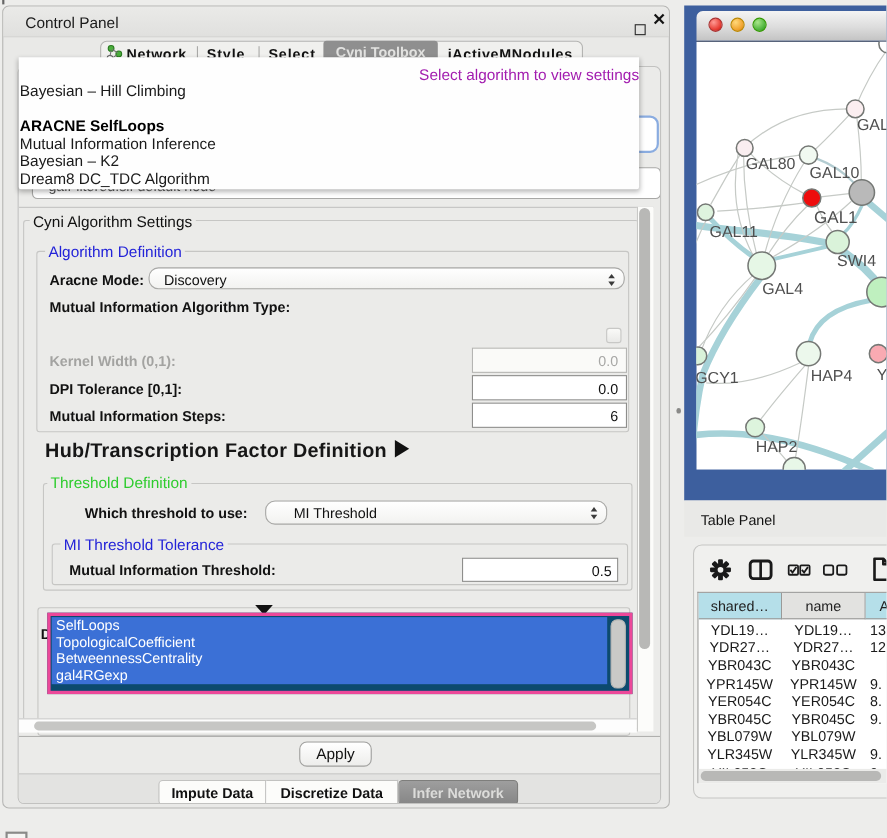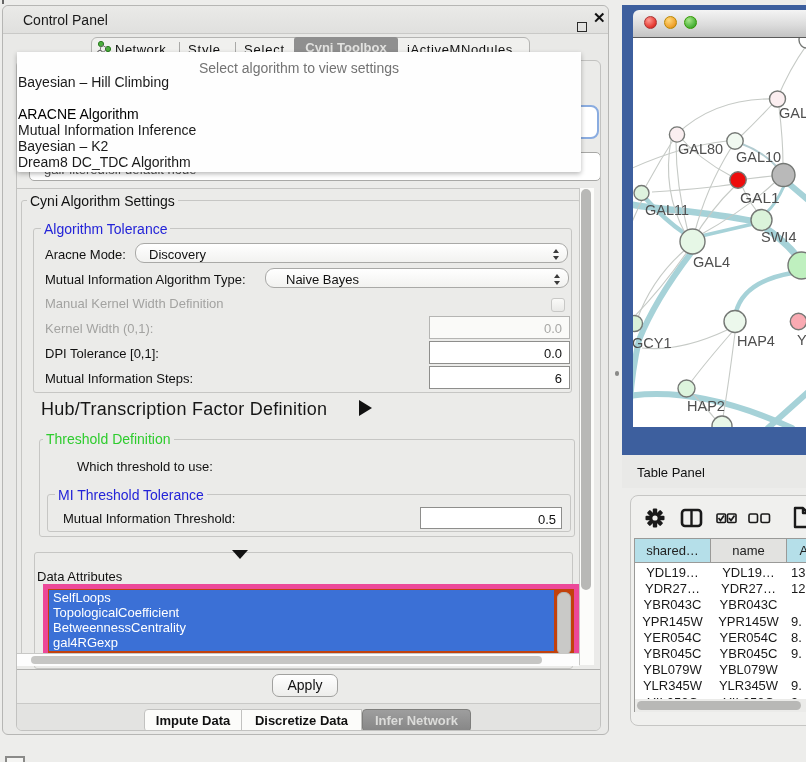--- a/index.html
+++ b/index.html
@@ -1,17 +1,17 @@
 <!DOCTYPE html>
 <html><head><meta charset="utf-8"><style>
 html,body{margin:0;padding:0}
 body{width:806px;height:762px;background:#ededeb;font-family:"Liberation Sans",sans-serif;position:relative;overflow:hidden}
 .abs{position:absolute}
 .lbl{font-size:13px;color:#111;white-space:nowrap}
-.bold{font-weight:normal}
+.bold{font-weight:bold}
 .dis{color:#a3a3a1}
 .fset{position:absolute;border:1px solid #c6c6c4;border-radius:3px}
 .flabel{position:absolute;background:#ebebe9;padding:0 3px;font-size:14px;white-space:nowrap}
 .combo{position:absolute;background:linear-gradient(#ffffff,#f2f2f0);border:1px solid #a9a9a7;border-radius:9px;font-size:13px;color:#111;box-sizing:border-box}
 .combo .tx{position:absolute;left:13px;top:3px}
 .stepper{position:absolute;right:7px;top:5px;width:7px;height:11px}
 .stepper:before{content:"";position:absolute;left:0;top:0;border-left:3.5px solid transparent;border-right:3.5px solid transparent;border-bottom:4.5px solid #3a3a3a}
 .stepper:after{content:"";position:absolute;left:0;bottom:0;border-left:3.5px solid transparent;border-right:3.5px solid transparent;border-top:4.5px solid #3a3a3a}
 .field{position:absolute;background:#fff;border:1px solid #8e8e8c;font-size:13px;color:#111;text-align:right}
 .field span{position:absolute;right:7px;top:4px}
@@ -194,62 +194,61 @@
   <div class="abs" style="left:12px;top:91px;width:570px;height:27px;background:#fff;border:1px solid #a8a8a6;border-radius:5px;overflow:hidden">
    <div class="abs" style="left:14px;top:9px;font-size:13px;color:#555">galFiltered.sif default node</div>
   </div>
 
   <div class="abs" style="left:0;top:127px;width:577px;height:1px;background:#c4c4c2"></div>
 
   <div class="fset" style="left:4px;top:139px;width:558px;height:461px"></div>
   <div class="flabel" style="left:10px;top:132px;color:#111">Cyni Algorithm Settings</div>
 
   <div class="fset" style="left:16px;top:167px;width:537px;height:163px"></div>
-  <div class="flabel" style="left:24px;top:160px;color:#2323d8">Algorithm Tolerance</div>
+  <div class="flabel" style="left:24px;top:160px;color:#2323d8">Algorithm Definition</div>
   <div class="abs lbl bold" style="left:28px;top:186px">Aracne Mode:</div>
   <div class="combo" style="left:118px;top:182px;width:433px;height:20px">
         <span class="tx">Discovery</span>
         <span class="stepper"></span>
       </div>
   <div class="abs lbl bold" style="left:28px;top:211px">Mutual Information Algorithm Type:</div>
-  <div class="combo" style="left:248px;top:207px;width:304px;height:20px">
-        <span class="tx" style="left:20px">Naive Bayes</span>
-        <span class="stepper"></span>
-      </div>
-  <div class="abs lbl bold dis" style="left:28px;top:235px">Manual Kernel Width Definition</div>
   <div class="abs" style="left:534px;top:237px;width:12px;height:12px;border:1px solid #c8c8c6;border-radius:3px;background:linear-gradient(#fafaf8,#e9e9e7)"></div>
   <div class="abs lbl bold dis" style="left:28px;top:260px">Kernel Width (0,1):</div>
   <div class="field" style="left:412px;top:255px;width:139px;height:21px;background:#fafaf8;border-color:#b5b5b3">
         <span style="color:#a8a8a6">0.0</span>
       </div>
   <div class="abs lbl bold" style="left:28px;top:285px">DPI Tolerance [0,1]:</div>
   <div class="field" style="left:412px;top:280px;width:139px;height:21px">
         <span>0.0</span>
       </div>
   <div class="abs lbl bold" style="left:28px;top:310px">Mutual Information Steps:</div>
   <div class="field" style="left:412px;top:305px;width:139px;height:21px">
         <span>6</span>
       </div>
   <div class="abs bold" style="left:24px;top:338px;font-size:18px;letter-spacing:0.25px;color:#161616;white-space:nowrap">Hub/Transcription Factor Definition</div>
   <div class="abs" style="left:342px;top:339px;width:0;height:0;border-top:8px solid transparent;border-bottom:8px solid transparent;border-left:13px solid #111"></div>
 
   <div class="fset" style="left:22px;top:378px;width:534px;height:96px"></div>
   <div class="flabel" style="left:26px;top:370px;color:#2ecc2e">Threshold Definition</div>
   <div class="abs lbl bold" style="left:60px;top:398px">Which threshold to use:</div>
+  <div class="combo" style="left:224px;top:394px;width:311px;height:22px">
+        <span class="tx" style="left:25px">MI Threshold</span>
+        <span class="stepper"></span>
+      </div>
   <div class="fset" style="left:30px;top:433px;width:522px;height:36px"></div>
   <div class="flabel" style="left:38px;top:426px;color:#2323d8">MI Threshold Tolerance</div>
   <div class="abs lbl bold" style="left:46px;top:450px">Mutual Information Threshold:</div>
   <div class="field" style="left:403px;top:446px;width:140px;height:20px">
         <span style="right:5px">0.5</span>
       </div>
 
   <div class="fset" style="left:17px;top:491px;width:537px;height:115px"></div>
   <div class="abs" style="left:215px;top:489px;width:0;height:0;border-left:8.5px solid transparent;border-right:8.5px solid transparent;border-top:9px solid #111"></div>
   <div class="abs lbl bold" style="left:20px;top:508px">Data Attributes</div>
-  <div class="abs" style="left:26px;top:523px;width:526px;height:68px;background:#c2410c;border:5px solid #ec4899;overflow:hidden">
+  <div class="abs" style="left:26px;top:496px;width:526px;height:68px;background:#0c4a6e;border:3px solid #ec4899;overflow:hidden">
    <div class="abs" style="left:1px;top:1px;width:505px;height:61px;background:#3b70d6"></div>
    <div class="abs" style="left:5px;top:1px;font-size:13px;color:#fff">SelfLoops</div>
    <div class="abs" style="left:5px;top:16px;font-size:13px;color:#fff">TopologicalCoefficient</div>
    <div class="abs" style="left:5px;top:31px;font-size:13px;color:#fff">BetweennessCentrality</div>
    <div class="abs" style="left:5px;top:46px;font-size:13px;color:#fff">gal4RGexp</div>
    <div class="abs" style="left:509px;top:3px;width:12px;height:61px;background:#c9c9c7;border:1px solid #b6b6b4;border-radius:6px"></div>
   </div>
 
   <div class="abs" style="left:0;top:592px;width:562px;height:12px;background:#fdfdfd;border-top:1px solid #c8c8c6">
    <div class="abs" style="left:14px;top:2px;width:511px;height:8px;background:#c6c6c4;border-radius:4px"></div>
@@ -263,23 +262,23 @@
   <div class="abs" style="left:255px;top:613px;width:66px;height:23px;background:linear-gradient(#ffffff,#ededeb);border:1px solid #a1a19f;border-radius:7px;box-sizing:border-box;text-align:center;font-size:14px;color:#111;line-height:21px">Apply</div>
 
   <div class="abs" style="left:0;top:642px;width:583px;height:35px;background:#e3e3e1;border-top:1px solid #c9c9c7"></div>
   <div class="abs" style="left:127px;top:648px;width:98px;height:23px;background:#fcfcfa;border:1px solid #c2c2c0;border-radius:4px 0 0 4px;box-sizing:border-box;text-align:center;font-size:13px;font-weight:bold;color:#111;line-height:21px">Impute Data</div>
   <div class="abs" style="left:345px;top:648px;width:109px;height:23px;background:linear-gradient(#9e9e9e,#868686);border:1px solid #7e7e7c;border-radius:4px;box-sizing:border-box;text-align:center;font-size:13px;font-weight:bold;color:#dcdcda;line-height:21px">Infer Network</div>
   <div class="abs" style="left:225px;top:648px;width:120px;height:23px;background:#fcfcfa;border:1px solid #c2c2c0;border-left:none;box-sizing:border-box;text-align:center;font-size:13px;font-weight:bold;color:#111;line-height:21px">Discretize Data</div>
  </div>
 </div>
 
 <div class="abs" style="left:17px;top:52px;width:564px;height:120px;background:#fefefe;border-radius:0 0 2px 2px;box-shadow:0 2px 5px rgba(0,0,0,.28);font-size:14px">
- <div class="abs" style="left:0;top:8px;width:564px;text-align:center;color:#737373">Select algorithm to view settings</div>
+ <div class="abs" style="left:0;top:8px;width:564px;text-align:right;color:#a21caf">Select algorithm to view settings</div>
  <div class="abs" style="left:1px;top:22px;color:#1a1a1a">Bayesian – Hill Climbing</div>
- <div class="abs bold" style="left:1px;top:54px;color:#000">ARACNE Algorithm</div>
+ <div class="abs bold" style="left:1px;top:54px;color:#000">ARACNE SelfLoops</div>
  <div class="abs" style="left:1px;top:70px;color:#1a1a1a">Mutual Information Inference</div>
  <div class="abs" style="left:1px;top:86px;color:#1a1a1a">Bayesian – K2</div>
  <div class="abs" style="left:1px;top:102px;color:#1a1a1a">Dream8 DC_TDC Algorithm</div>
 </div>
 
 <div class="abs" style="left:615px;top:371px;width:4px;height:5px;background:#8a8a88;border-radius:2px"></div>
 
 <div class="abs" style="left:5px;top:756px;width:16px;height:10px;border:2px solid #8a8a88;background:#f5f5f3"></div>
 
 </body></html>

